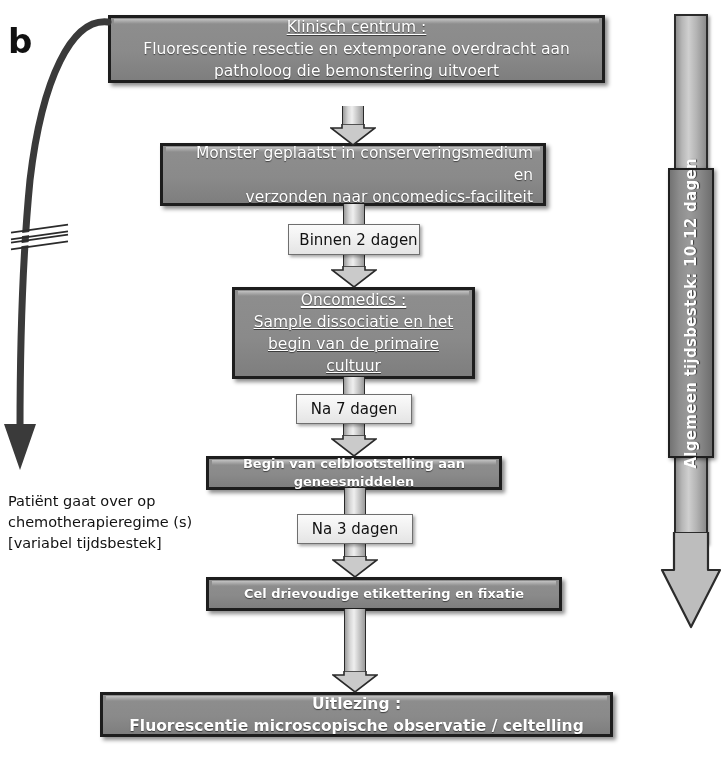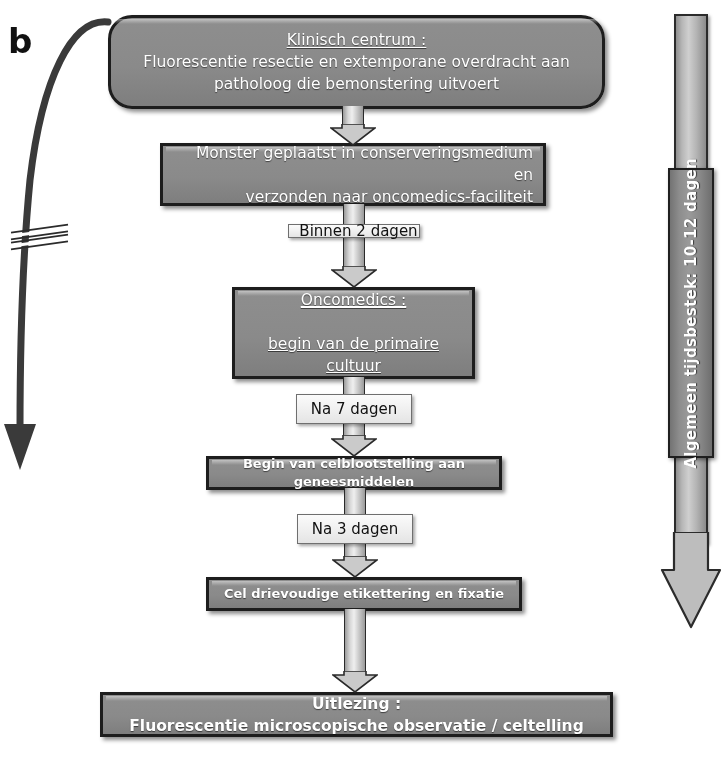--- a/index.html
+++ b/index.html
@@ -34,37 +34,37 @@
     pointer-events:none;
   }
   .pbox .txt{
     position:relative;z-index:2;
     line-height:1.42;
     text-shadow:0 1px 1px rgba(0,0,0,.55);
     padding:0 10px;
   }
   .pbox .hd{display:block;text-decoration:underline;text-underline-offset:2px;}
 
-  .b1{left:108px;top:15px;width:497px;height:94px;font-size:15.5px;border-radius:24px;}
+  .b1{left:108px;top:15px;width:497px;height:68px;font-size:15.5px;}
   .b2{left:160px;top:143px;width:386px;height:63px;font-size:15.5px;}
   .b3{left:232px;top:287px;width:243px;height:92px;font-size:15.5px;text-decoration:underline;}
   .b4{left:206px;top:456px;width:296px;height:34px;font-size:13px;font-weight:bold;}
-  .b5{left:206px;top:577px;width:316px;height:34px;font-size:13px;font-weight:bold;}
+  .b5{left:206px;top:577px;width:356px;height:34px;font-size:13px;font-weight:bold;}
   .b6{left:100px;top:692px;width:513px;height:45px;font-size:15.5px;font-weight:bold;}
 
   
   .lbox{
     position:absolute;
     background:linear-gradient(to bottom,#fbfbfb 0%,#f0f0f0 50%,#e4e4e4 100%);
     border:1.5px solid #6f6f6f;
     box-shadow:2px 2px 3px rgba(0,0,0,.35);
     display:flex;align-items:center;justify-content:center;
     color:#111;font-size:15px;box-sizing:border-box;z-index:6;
   }
-  .l1{left:288px;top:224px;width:132px;height:14px;padding-left:9px;}
+  .l1{left:288px;top:224px;width:132px;height:31px;padding-left:9px;}
   .l2{left:296px;top:394px;width:116px;height:30px;}
   .l3{left:297px;top:514px;width:116px;height:30px;}
 
   
   .conn{position:absolute;z-index:3;}
   .conn .shaft{
     position:absolute;left:50%;transform:translateX(-50%);top:0;
     width:22px;
     background:linear-gradient(to right,#9b9b9b 0%,#d8d8d8 26%,#efefef 45%,#c9c9c9 70%,#9a9a9a 100%);
     border-left:1.5px solid #2a2a2a;border-right:1.5px solid #2a2a2a;
@@ -190,21 +190,21 @@
   <div class="pbox b2">
     <div class="txt" style="text-align:right;">
       <span>Monster geplaatst in conserveringsmedium en</span><br>
       <span>verzonden naar oncomedics-faciliteit</span>
     </div>
   </div>
 
   <div class="pbox b3">
     <div class="txt">
       <span class="hd">Oncomedics :</span>
-      <br>
+      <span>Sample dissociatie en het</span><br>
       <span>begin van de primaire cultuur</span>
     </div>
   </div>
 
   <div class="pbox b4">
     <div class="txt">Begin van celblootstelling aan geneesmiddelen</div>
   </div>
 
   <div class="pbox b5">
     <div class="txt">Cel drievoudige etikettering en fixatie</div>
@@ -230,14 +230,19 @@
   <div class="timeline">
     <div class="tl-shaft"></div>
     <svg class="tl-head" viewBox="0 0 62 98" preserveAspectRatio="none" aria-hidden="true">
       <polygon points="14,0 48,0 48,38 60,38 31,95 2,38 14,38" fill="#bdbdbd" stroke="#2b2b2b" stroke-width="2.2" stroke-linejoin="round"></polygon>
     </svg>
     <div class="tl-inner">
       <span class="vtxt">Algemeen tijdsbestek: 10-12 dagen</span>
     </div>
   </div>
 
+  <div class="caption">
+    <span>Patiënt gaat over op</span><br>
+    <span>chemotherapieregime (s)</span><br>
+    <span>[variabel tijdsbestek]</span>
+  </div>
 
 </div>
 
 </body></html>

